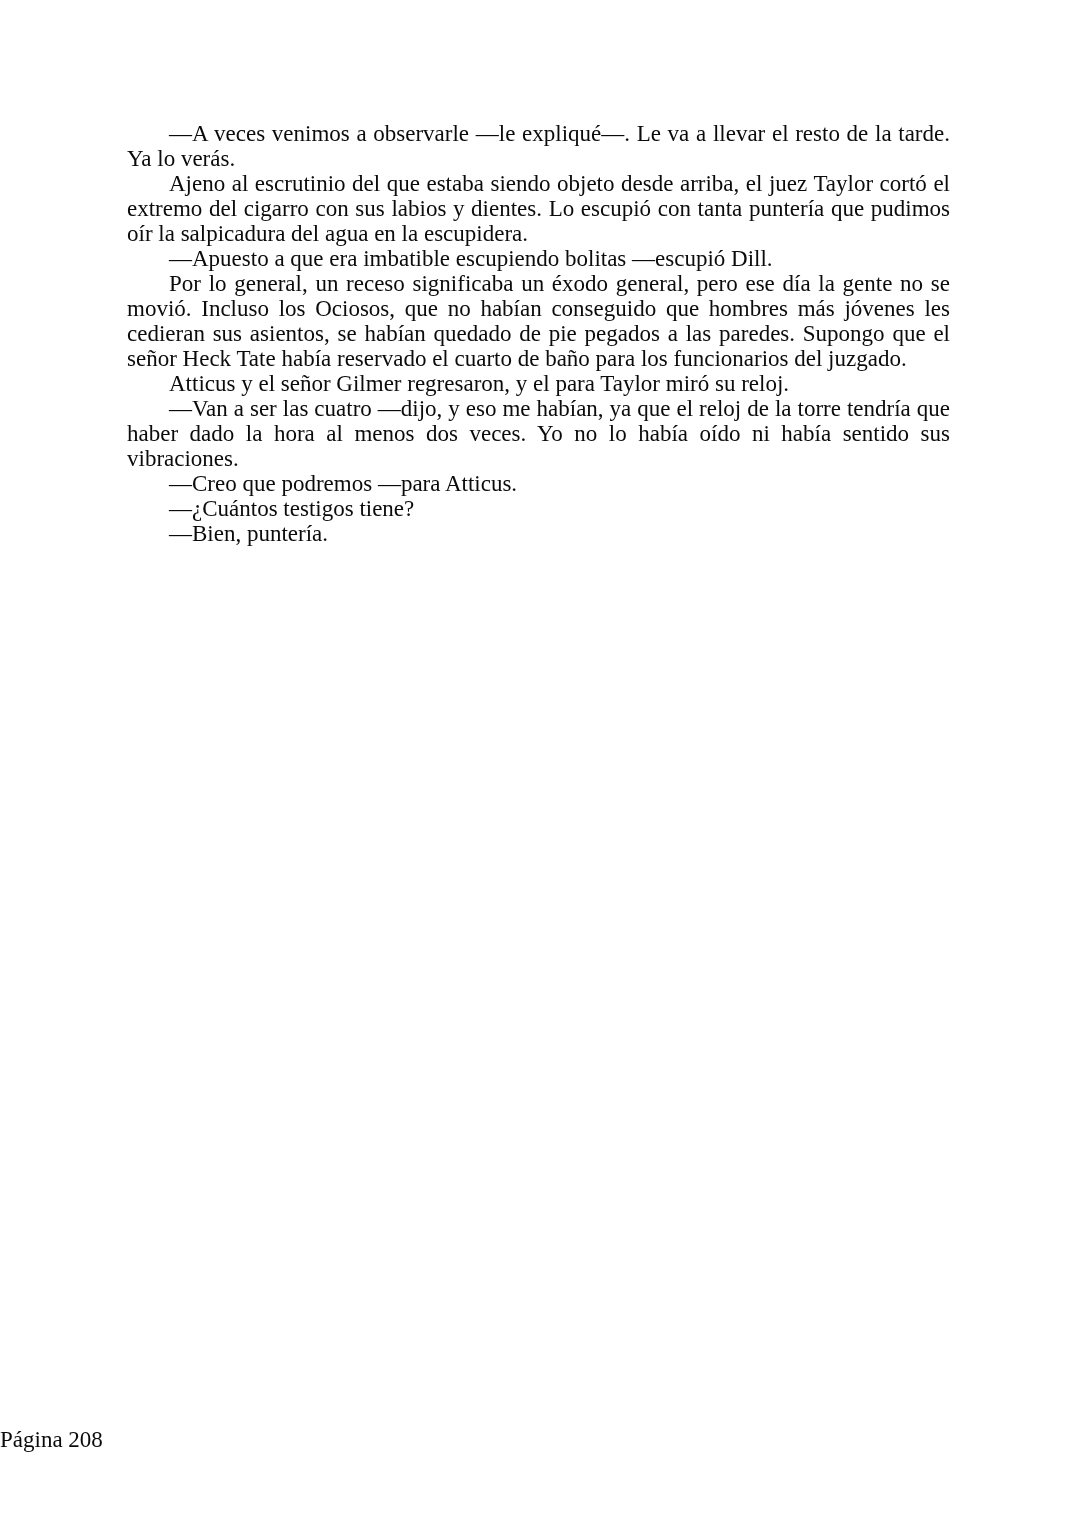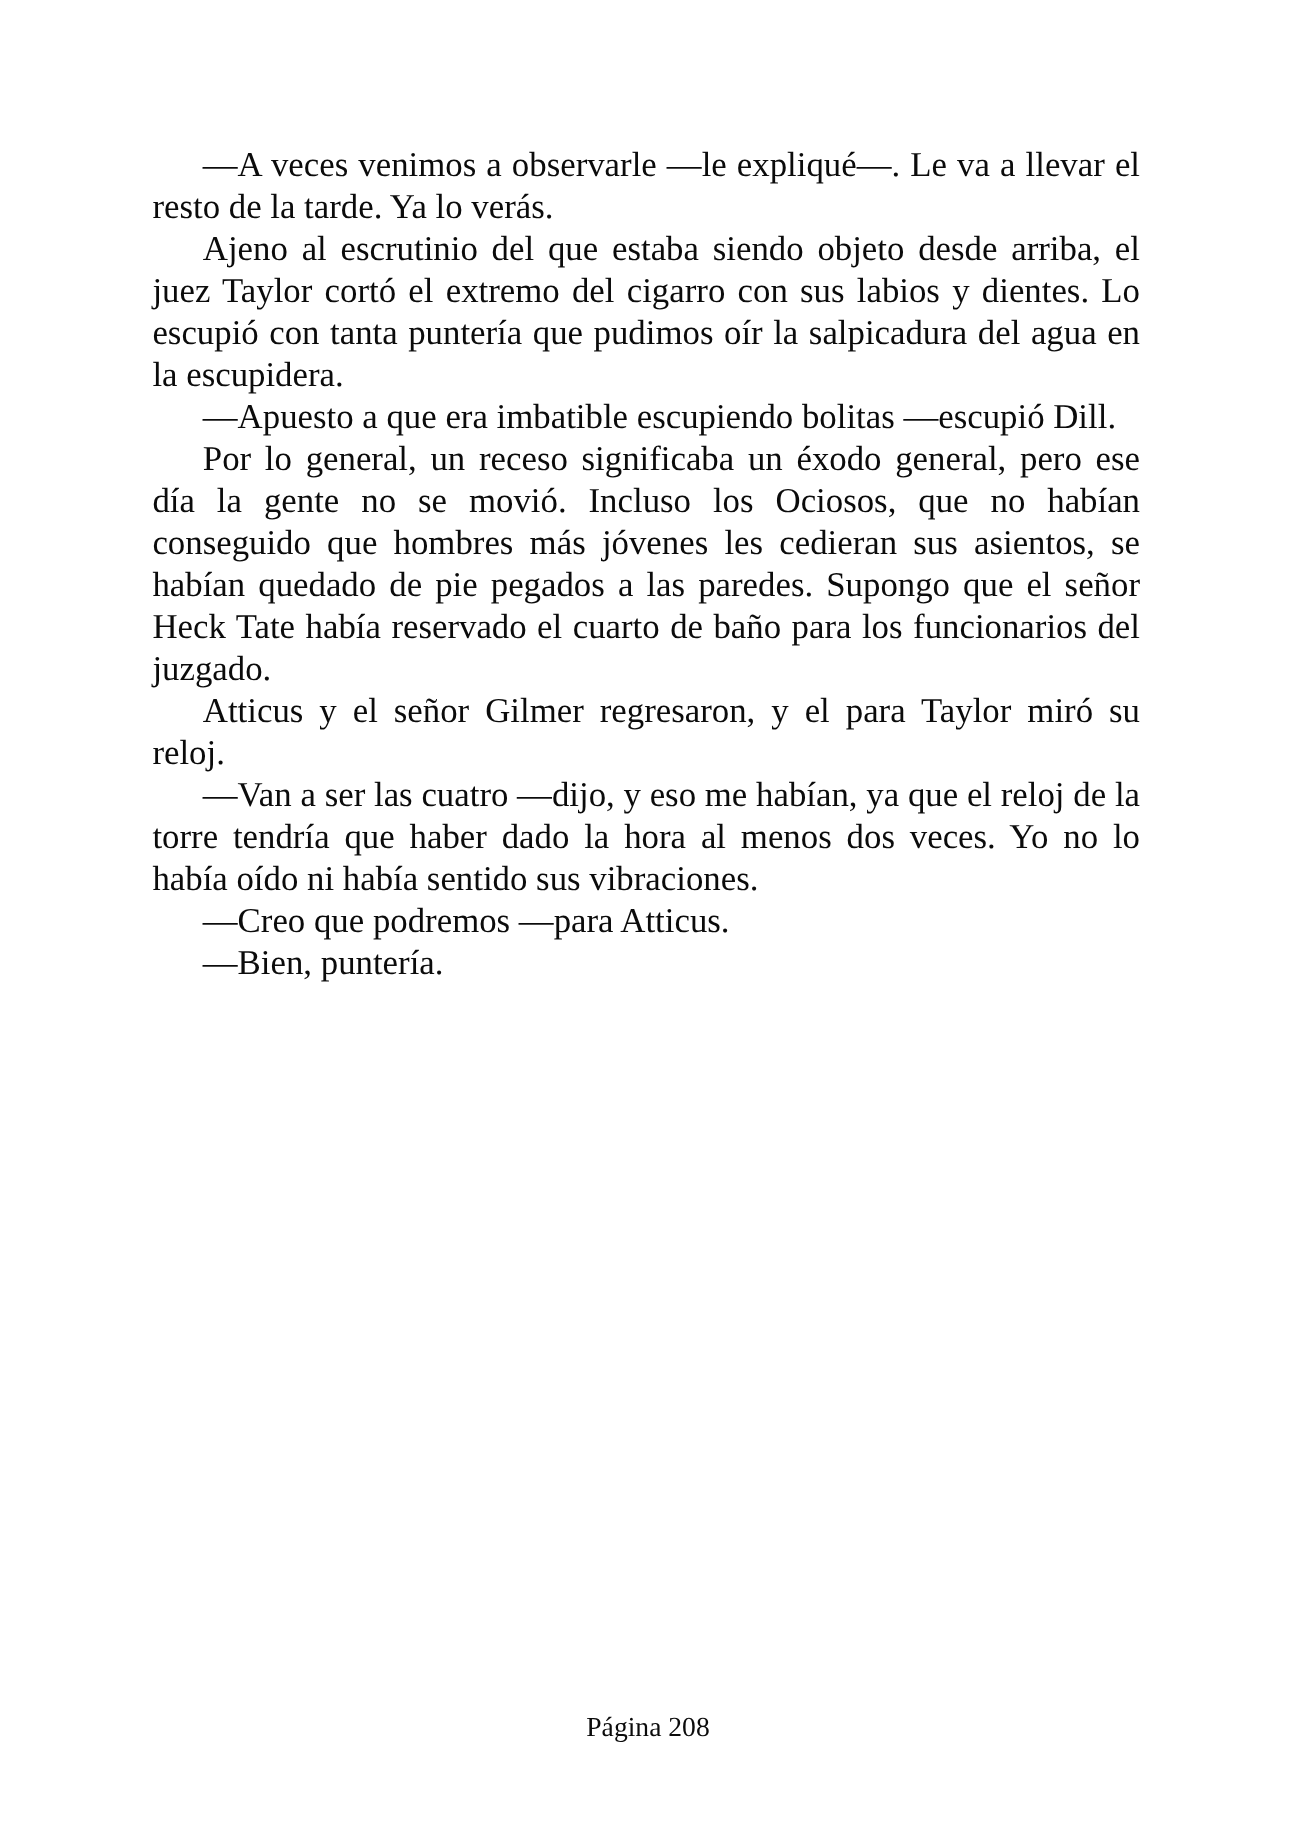--- a/index.html
+++ b/index.html
@@ -13,46 +13,46 @@
     position: relative;
     overflow: hidden;
     font-family: "Liberation Serif", "DejaVu Serif", serif;
     color: #0b0b0b;
   }
   .page-text {
     position: absolute;
     left: 127px;
     top: 121px;
     width: 823px;
-    font-size: 29px;
-    line-height: 35px;
+    font-size: 23px;
+    line-height: 25px;
     text-align: justify;
   }
   .page-text p {
     margin: 0;
     padding: 0;
     text-indent: 42px;
   }
   .page-footer {
     position: absolute;
     left: 0;
     top: 1424px;
     width: 100%;
-    text-align: center;
     font-size: 23px;
     line-height: 32px;
   }
 </style>
 </head>
 <body>
 
 <div class="page-text">
   <p>—A veces venimos a observarle —le expliqué—. Le va a llevar el resto de la tarde. Ya lo verás.</p>
   <p>Ajeno al escrutinio del que estaba siendo objeto desde arriba, el juez Taylor cortó el extremo del cigarro con sus labios y dientes. Lo escupió con tanta puntería que pudimos oír la salpicadura del agua en la escupidera.</p>
   <p>—Apuesto a que era imbatible escupiendo bolitas —escupió Dill.</p>
   <p>Por lo general, un receso significaba un éxodo general, pero ese día la gente no se movió. Incluso los Ociosos, que no habían conseguido que hombres más jóvenes les cedieran sus asientos, se habían quedado de pie pegados a las paredes. Supongo que el señor Heck Tate había reservado el cuarto de baño para los funcionarios del juzgado.</p>
   <p>Atticus y el señor Gilmer regresaron, y el para Taylor miró su reloj.</p>
   <p>—Van a ser las cuatro —dijo, y eso me habían, ya que el reloj de la torre tendría que haber dado la hora al menos dos veces. Yo no lo había oído ni había sentido sus vibraciones.</p>
   <p>—Creo que podremos —para Atticus.</p>
+  <p>—¿Cuántos testigos tiene?</p>
   <p>—Bien, puntería.</p>
 </div>
 
 <div class="page-footer">Página 208</div>
 
 </body></html>

